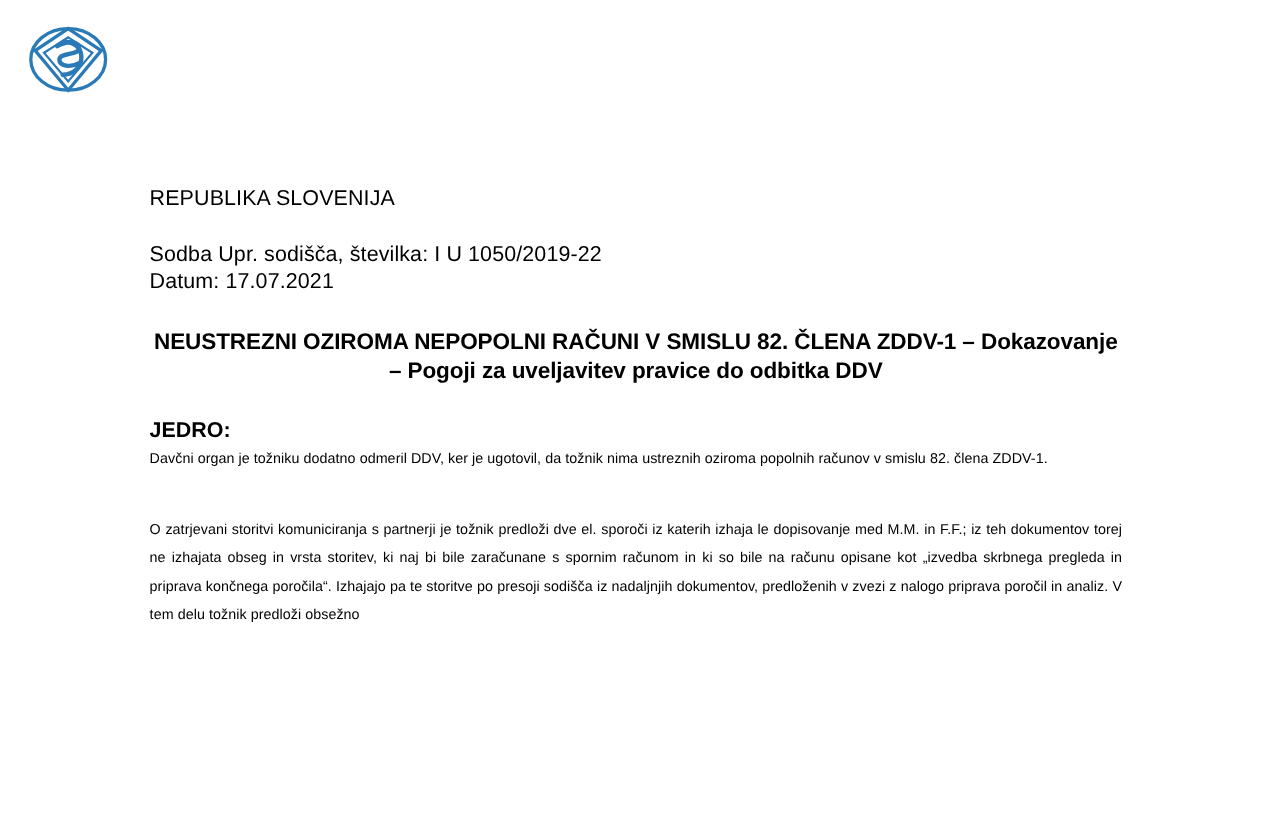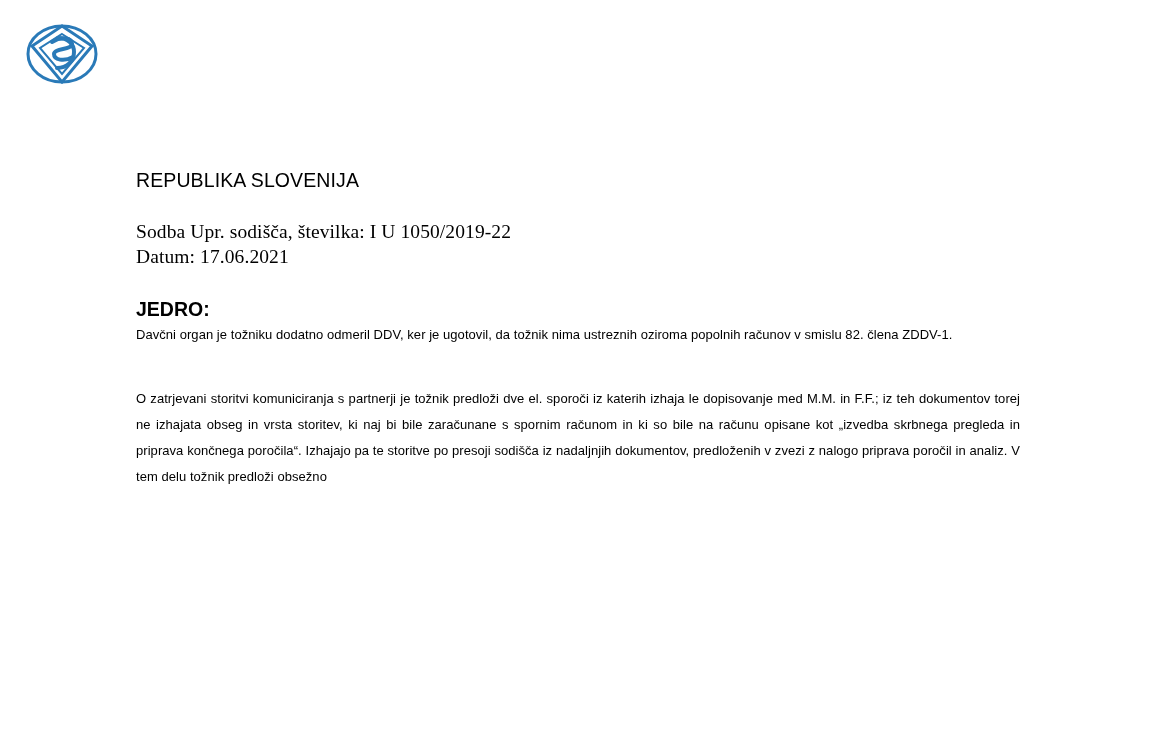--- a/index.html
+++ b/index.html
@@ -45,21 +45,20 @@
     line-height: 25px;
     letter-spacing: 0.1px;
   }
 
   .spacer-1 { height: 26px; }
 
   .case-block {
     font-size: 19.5px;
     line-height: 25px;
     letter-spacing: 0.1px;
-    font-family: Liberation Serif, serif;
   }
 
   .title {
     margin-top: 28px;
     font-size: 20.5px;
     font-weight: bold;
     line-height: 27px;
     text-align: center;
     letter-spacing: -0.1px;
   }
@@ -101,23 +100,24 @@
   <div class="doc">
 
     <div class="header-block">
       <div>REPUBLIKA SLOVENIJA</div>
     </div>
 
     <div class="spacer-1"></div>
 
     <div class="case-block">
       <div>Sodba Upr. sodišča, številka: I U 1050/2019-22</div>
-      <div>Datum: 17.06.2021</div>
+      <div>Datum: 17.07.2021</div>
     </div>
 
+    <div class="title">NEUSTREZNI OZIROMA NEPOPOLNI RAČUNI V SMISLU 82. ČLENA ZDDV-1 – Dokazovanje – Pogoji za uveljavitev pravice do odbitka DDV</div>
 
     <div class="jedro-label">JEDRO:</div>
 
     <div class="para">Davčni organ je tožniku dodatno odmeril DDV, ker je ugotovil, da tožnik nima ustreznih oziroma popolnih računov v smislu 82. člena ZDDV-1.</div>
 
     <div class="para">O zatrjevani storitvi komuniciranja s partnerji je tožnik predloži dve el. sporoči iz katerih izhaja le dopisovanje med M.M. in F.F.; iz teh dokumentov torej ne izhajata obseg in vrsta storitev, ki naj bi bile zaračunane s spornim računom in ki so bile na računu opisane kot „izvedba skrbnega pregleda in priprava končnega poročila“. Izhajajo pa te storitve po presoji sodišča iz nadaljnjih dokumentov, predloženih v zvezi z nalogo priprava poročil in analiz. V tem delu tožnik predloži obsežno</div>
 
   </div>
 </div>
 

